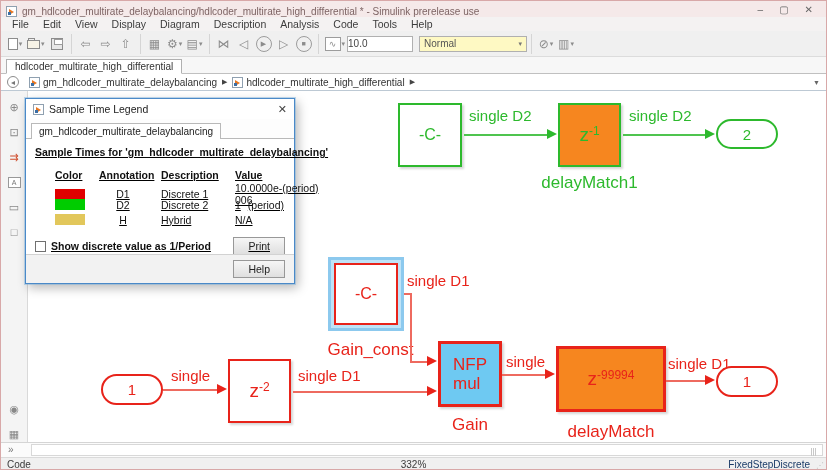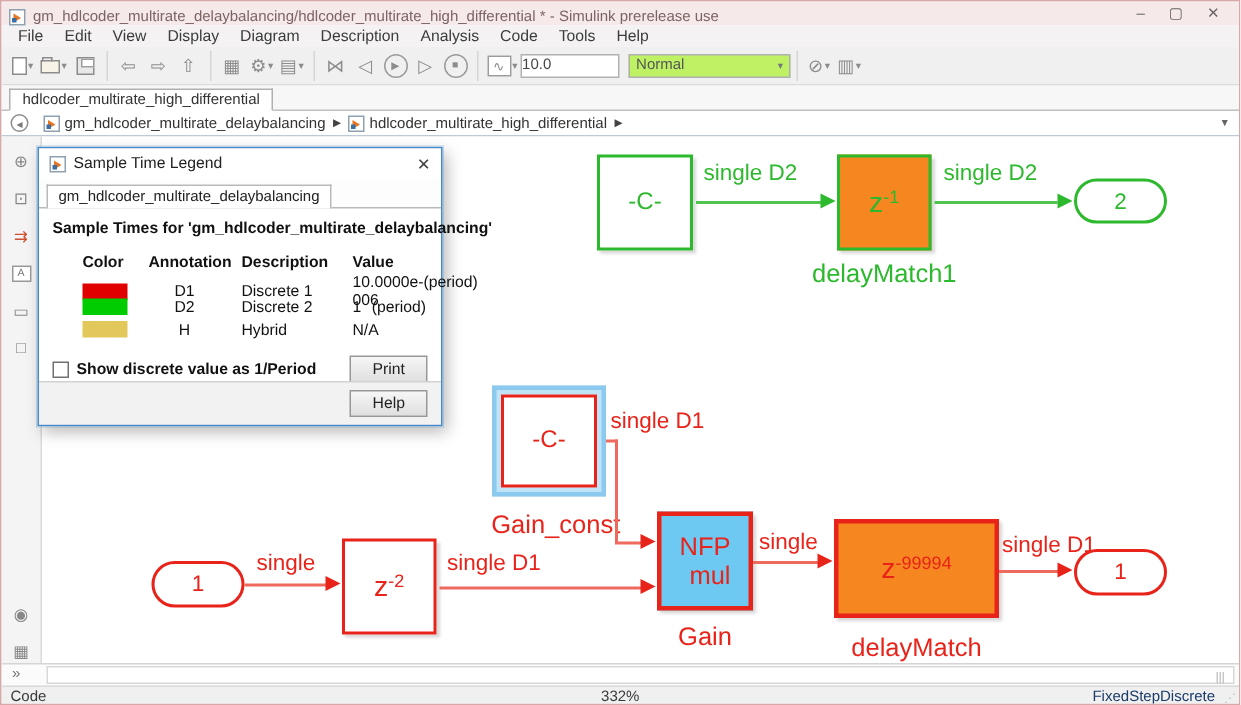--- a/index.html
+++ b/index.html
@@ -26,21 +26,21 @@
   .tbtn { height:20px; min-width:20px; display:flex; align-items:center; justify-content:center; color:#8c8c8c; font-size:12px; padding:0 2px; }
   .tbtn .dd { font-size:7px; color:#8c8c8c; margin-left:1px; }
   .tsep { width:1px; height:20px; background:#d5d5d5; margin:0 4px; }
   .ic-page { width:10px; height:12px; border:1px solid #8c8c8c; background:#fff; }
   .ic-folder { position:relative; width:13px; height:9px; border:1px solid #8c8c8c; background:#f7f3e6; margin-top:2px; }
   .ic-folder::before { content:""; position:absolute; top:-3px; left:0; width:5px; height:2px; border:1px solid #8c8c8c; border-bottom:none; }
   .ic-save { width:12px; height:12px; border:1px solid #8c8c8c; background:#e8e8e8; position:relative; }
   .ic-save::before { content:""; position:absolute; top:0; left:2px; width:7px; height:4px; background:#fff; border:1px solid #9c9c9c; }
   .circle-btn { width:16px; height:16px; border:1px solid #9c9c9c; border-radius:50%; display:flex; align-items:center; justify-content:center; font-size:7px; color:#8c8c8c; }
   .stop-input { width:66px; height:16px; border:1px solid #b0b0b0; background:#fff; font-size:10px; color:#444; padding-left:0; font-family:"Liberation Sans",sans-serif; }
-  .simselect { width:108px; height:16px; background:#bef264; border:1px solid #b0b0b0; display:flex; align-items:center; font-size:10px; color:#555; padding:0 4px; margin-left:6px; }
+  .simselect { width:108px; height:16px; background:#fef9c3; border:1px solid #b0b0b0; display:flex; align-items:center; font-size:10px; color:#555; padding:0 4px; margin-left:6px; }
   .simselect .dd { margin-left:auto; font-size:7px; color:#777; }
   .scope-box { width:16px; height:14px; border:1px solid #9c9c9c; background:#fff; display:flex; align-items:center; justify-content:center; font-size:9px; color:#8c8c8c; }
 
   
   .tabbar { height:17px; background:#f7f7f7; display:flex; align-items:flex-end; border-bottom:1px solid #c0c0c0; }
   .doc-tab { margin-left:5px; background:#fff; border:1px solid #b0b0b0; border-bottom:1px solid #fff; font-size:10px; color:#333; padding:1px 8px 1px 8px; position:relative; top:1px; }
 
   
   .crumbbar { height:17px; background:#fff; border-bottom:1px solid #bdc9d4; display:flex; align-items:center; padding:0 4px; gap:4px; position:relative; }
   .back-circle { width:12px; height:12px; border:1px solid #8c8c8c; border-radius:50%; display:flex; align-items:center; justify-content:center; font-size:8px; color:#777; margin:0 6px 0 2px; }
@@ -61,41 +61,41 @@
   
   .blk { position:absolute; display:flex; align-items:center; justify-content:center; background:#fff; box-shadow:2px 2px 2px rgba(140,140,140,.35); }
   .gb { border:2px solid #2DB92D; color:#2DB92D; }
   .rb { border:2px solid #E8231A; color:#E8231A; }
   .fill-orange { background:#F6861F; }
   .fill-blue { background:#6EC9F2; }
   .port { border-radius:16px; font-size:15px; box-shadow:none; }
   .ctext { font-size:16px; }
   .zbase { font-size:19px; }
   .zexp { font-size:12px; vertical-align:6px; }
-  .nfp { font-size:17px; line-height:19px; text-align:right; }
+  .nfp { font-size:17px; line-height:19px; text-align:left; }
   .wire-label { position:absolute; font-size:15px; white-space:nowrap; }
   .blk-name { position:absolute; font-size:17px; text-align:center; white-space:nowrap; }
   .gl { color:#2DB92D; } .rl { color:#E8231A; }
   .hline { position:absolute; height:1.5px; }
   .vline { position:absolute; width:1.5px; }
   .glw { background:#4fc44f; } .rlw { background:#ee6a5f; }
   .arr { position:absolute; width:0; height:0; border-top:5px solid transparent; border-bottom:5px solid transparent; }
   .garr { border-left:10px solid #2DB92D; }
   .rarr { border-left:10px solid #E8231A; }
   .sel-frame { position:absolute; border:3px solid #8CC9EE; background:#bfe3f7; display:flex; align-items:center; justify-content:center; }
   .sel-frame .inner { width:64px; height:62px; background:#fff; border:2px solid #E8231A; color:#E8231A; display:flex; align-items:center; justify-content:center; }
 
   
   .dialog { position:absolute; left:24px; top:97px; width:270px; height:186px; background:#fff; border:1px solid #4a89c8; box-shadow:0 0 0 1px rgba(120,175,220,.45), 3px 4px 10px rgba(0,0,0,.28); z-index:20; }
   .dlg-title { height:20px; display:flex; align-items:center; gap:5px; padding:0 7px; background:#fff; }
   .dlg-title-text { font-size:10.5px; color:#222; }
   .dlg-close { margin-left:auto; font-size:11px; color:#444; }
   .dlg-tabs { height:20px; display:flex; align-items:flex-end; padding-left:5px; border-bottom:1px solid #b9b9b9; background:#fdfdfd; }
   .dlg-tab { border:1px solid #b9b9b9; border-bottom:none; background:#fff; font-size:10px; color:#222; padding:2px 7px; position:relative; top:1px; }
-  .dlg-body { padding:6px 9px 16px; position:relative; }
+  .dlg-body { padding:6px 9px 16px; position:relative;text-decoration:underline; }
   .dlg-heading { font-size:10.5px; font-weight:bold; color:#111; margin:1px 0 9px; white-space:nowrap; }
   .lg-table { margin-left:20px; }
   .lg-row { display:grid; grid-template-columns:44px 62px 74px 1fr; align-items:center; height:15px; font-size:10.5px; color:#111; }
   .lg-row.hdr { font-weight:bold; }
   .swatch { width:30px; height:11px; }
   .lg-ann { text-align:center; padding-right:14px; }
   .lg-val { display:flex; justify-content:space-between; padding-right:1px; }
   .dlg-check-row { display:flex; align-items:center; gap:5px; margin-top:10px; }
   .chk { width:11px; height:11px; border:1px solid #707070; background:#fff; }
   .chk-label { font-size:10.5px; font-weight:bold; color:#111; }

